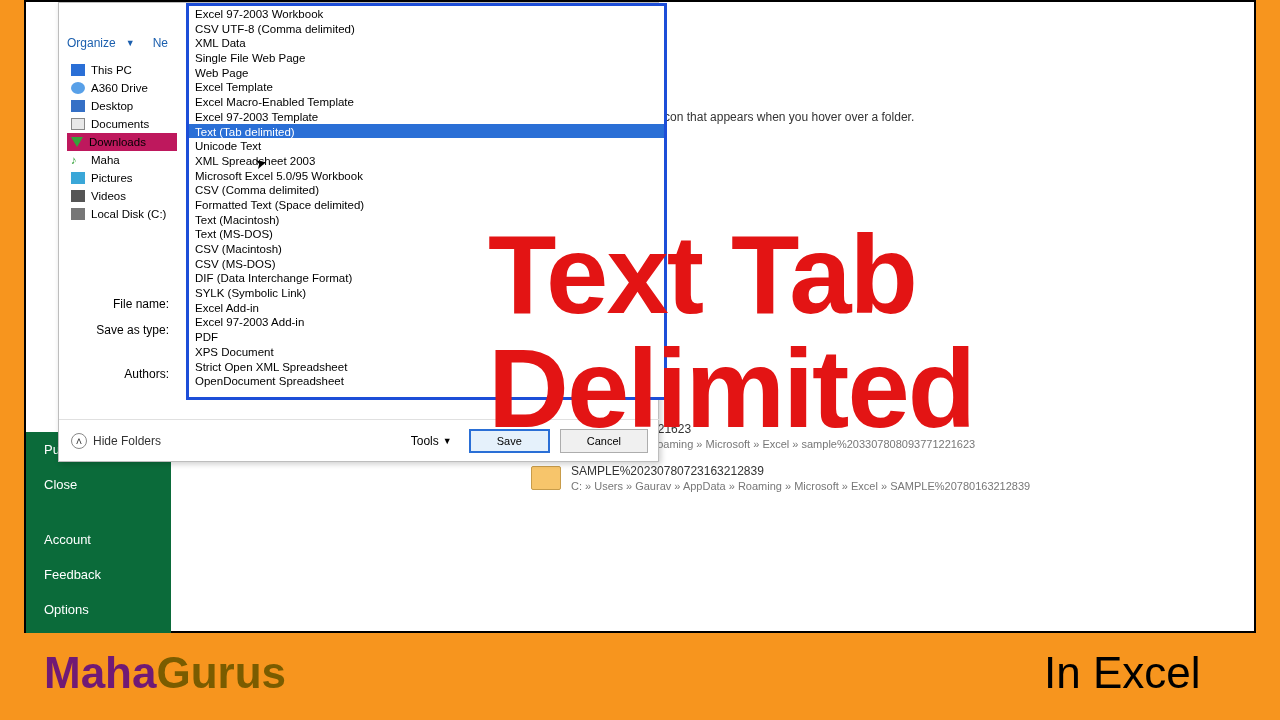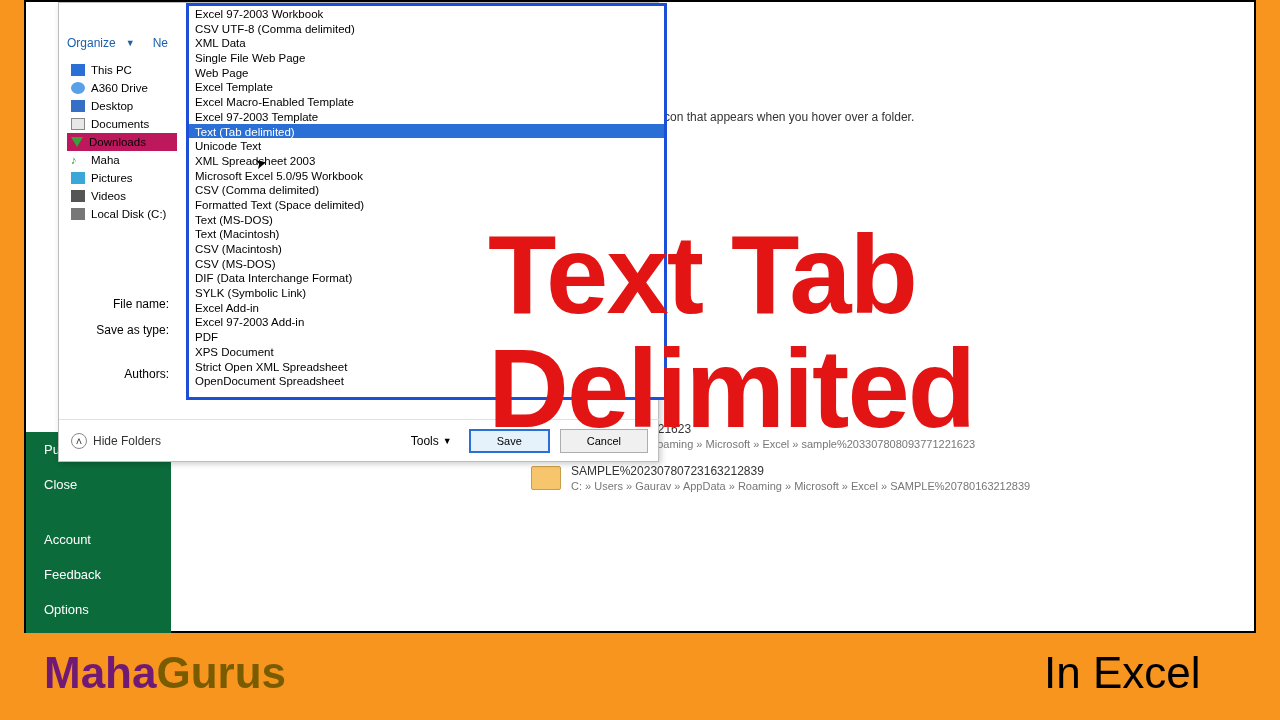--- a/index.html
+++ b/index.html
@@ -151,22 +151,22 @@
         <div class="dd-item">Web Page</div>
         <div class="dd-item">Excel Template</div>
         <div class="dd-item">Excel Macro-Enabled Template</div>
         <div class="dd-item">Excel 97-2003 Template</div>
         <div class="dd-item hl">Text (Tab delimited)</div>
         <div class="dd-item">Unicode Text</div>
         <div class="dd-item">XML Spreadsheet 2003</div>
         <div class="dd-item">Microsoft Excel 5.0/95 Workbook</div>
         <div class="dd-item">CSV (Comma delimited)</div>
         <div class="dd-item">Formatted Text (Space delimited)</div>
+        <div class="dd-item">Text (Macintosh)</div>
         <div class="dd-item">Text (MS-DOS)</div>
-        <div class="dd-item">Text (Macintosh)</div>
         <div class="dd-item">CSV (Macintosh)</div>
         <div class="dd-item">CSV (MS-DOS)</div>
         <div class="dd-item">DIF (Data Interchange Format)</div>
         <div class="dd-item">SYLK (Symbolic Link)</div>
         <div class="dd-item">Excel Add-in</div>
         <div class="dd-item">Excel 97-2003 Add-in</div>
         <div class="dd-item">PDF</div>
         <div class="dd-item">XPS Document</div>
         <div class="dd-item">Strict Open XML Spreadsheet</div>
         <div class="dd-item">OpenDocument Spreadsheet</div>

